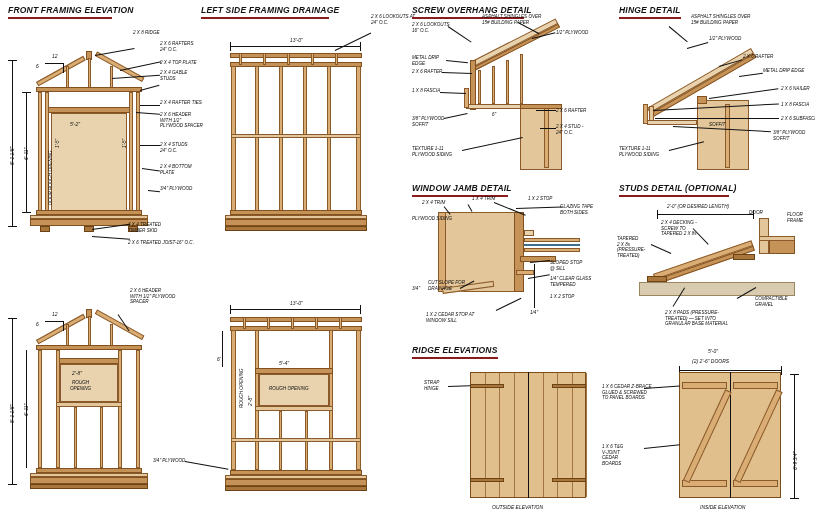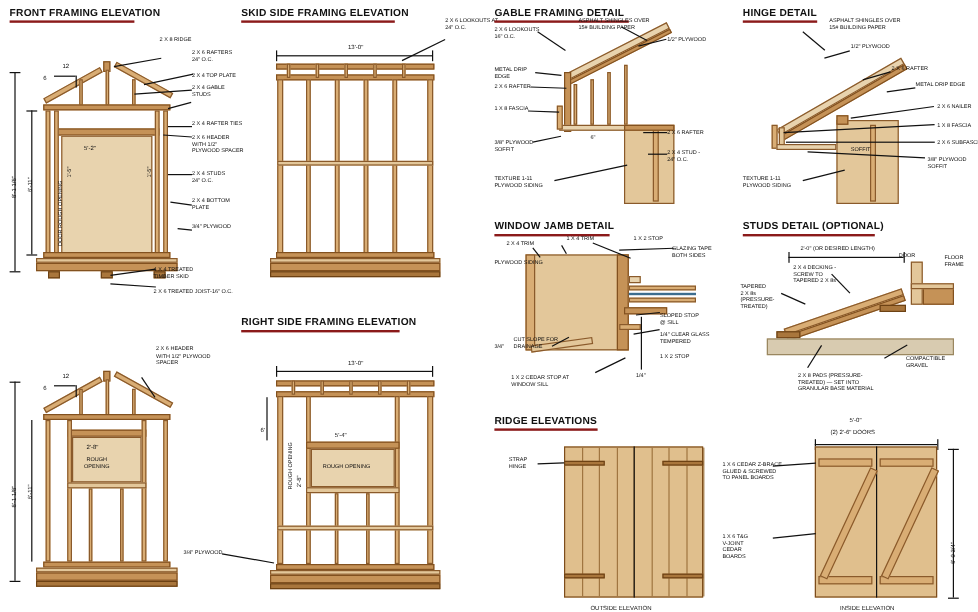--- a/index.html
+++ b/index.html
@@ -1,18 +1,18 @@
 <!DOCTYPE html>
 <html><head>
 <meta charset="utf-8">
 <style>
   html,body{margin:0;padding:0;background:#ffffff;}
   body{width:815px;height:510px;position:relative;overflow:hidden;
        font-family:"Liberation Sans", sans-serif;color:#1a1a1a;}
-  .panel{position:absolute;}
+  .panel{position:absolute;font-style:italic;}
   .ttl{position:absolute;font-size:8.5px;font-weight:bold;letter-spacing:.2px;color:#111;white-space:nowrap;}
   .ttl .ul{display:block;height:2px;background:#8b1a1a;margin-top:2px;}
   .lbl{position:absolute;font-size:4.6px;line-height:1.22;color:#111;white-space:pre;}
   .lbl.c{text-align:center;}
   .vlbl{position:absolute;font-size:4.6px;line-height:1.2;color:#111;white-space:nowrap;
         transform-origin:0 0;transform:rotate(-90deg);}
   .dim{position:absolute;font-size:5px;color:#111;white-space:nowrap;}
   .ld{position:absolute;background:#111;height:1px;transform-origin:0 50%;}
   
   .w{position:absolute;background:#d9ad74;border:0.6px solid #8a5a2b;box-sizing:border-box;}
@@ -110,21 +110,21 @@
   <div class="ld" style="left:136px;top:112px;width:24px;transform:rotate(4deg);"></div>
   <div class="ld" style="left:140px;top:145px;width:20px;transform:rotate(0deg);"></div>
   <div class="ld" style="left:142px;top:168px;width:18px;transform:rotate(8deg);"></div>
   <div class="ld" style="left:148px;top:190px;width:12px;transform:rotate(6deg);"></div>
   <div class="ld" style="left:92px;top:229px;width:38px;transform:rotate(-8deg);"></div>
   <div class="ld" style="left:92px;top:236px;width:38px;transform:rotate(4deg);"></div>
 </div>
 
 <div class="panel" style="left:195px;top:0;width:210px;height:255px;">
   <div class="ttl" style="left:6px;top:5px;">
-    <span>SKID SIDE FRAMING ELEVATION</span><span class="ul" style="width:128px;"></span>
+    <span>LEFT SIDE FRAMING DRAINAGE</span><span class="ul" style="width:128px;"></span>
   </div>
   <div class="dim c" style="left:95px;top:37px;">13'-0"</div>
   <div class="thin" style="left:35px;top:46px;width:130px;height:1px;"></div>
   <div class="thin" style="left:35px;top:42px;width:1px;height:9px;"></div>
   <div class="thin" style="left:165px;top:42px;width:1px;height:9px;"></div>
 
   <div class="w2" style="left:35px;top:62px;width:132px;height:5px;"></div>
   <div class="w2" style="left:35px;top:53px;width:132px;height:5px;"></div>
   <div class="w" style="left:44px;top:53px;width:3px;height:12px;"></div>
   <div class="w" style="left:68px;top:53px;width:3px;height:12px;"></div>
@@ -193,23 +193,20 @@
   <div class="lbl c" style="left:72px;top:112px;font-size:5px;">2'-8"</div>
   <div class="lbl c" style="left:70px;top:122px;">ROUGH
 OPENING</div>
   <div class="lbl" style="left:130px;top:30px;">2 X 6 HEADER
 WITH 1/2" PLYWOOD
 SPACER</div>
   <div class="ld" style="left:118px;top:56px;width:20px;transform:rotate(56deg);"></div>
 </div>
 
 <div class="panel" style="left:195px;top:258px;width:210px;height:252px;">
-  <div class="ttl" style="left:6px;top:5px;">
-    <span>RIGHT SIDE FRAMING ELEVATION</span><span class="ul" style="width:132px;"></span>
-  </div>
   <div class="dim c" style="left:95px;top:42px;">13'-0"</div>
   <div class="thin" style="left:35px;top:51px;width:130px;height:1px;"></div>
   <div class="thin" style="left:35px;top:47px;width:1px;height:9px;"></div>
   <div class="thin" style="left:165px;top:47px;width:1px;height:9px;"></div>
 
   <div class="w2" style="left:35px;top:68px;width:132px;height:5px;"></div>
   <div class="w2" style="left:35px;top:59px;width:132px;height:5px;"></div>
   <div class="w" style="left:48px;top:59px;width:3px;height:12px;"></div>
   <div class="w" style="left:72px;top:59px;width:3px;height:12px;"></div>
   <div class="w" style="left:96px;top:59px;width:3px;height:12px;"></div>
@@ -239,21 +236,21 @@
   <div class="dim c" style="left:84px;top:102px;">5'-4"</div>
   <div class="lbl c" style="left:74px;top:128px;">ROUGH OPENING</div>
   <div class="vlbl" style="left:44px;top:150px;">ROUGH
 OPENING</div>
   <div class="lbl" style="left:-42px;top:200px;">3/4" PLYWOOD</div>
   <div class="ld" style="left:-10px;top:203px;width:44px;transform:rotate(10deg);"></div>
 </div>
 
 <div class="panel" style="left:408px;top:0;width:205px;height:178px;">
   <div class="ttl" style="left:4px;top:5px;">
-    <span>GABLE FRAMING DETAIL</span><span class="ul" style="width:112px;"></span>
+    <span>SCREW OVERHANG DETAIL</span><span class="ul" style="width:112px;"></span>
   </div>
 
   <div class="rot" style="left:62px;top:62px;transform:rotate(-27deg);">
     <div class="pl" style="left:0;top:0;width:96px;height:6px;"></div>
     <div class="w2" style="left:0;top:6px;width:96px;height:4px;"></div>
   </div>
   <div class="w2" style="left:62px;top:60px;width:6px;height:50px;"></div>
   <div class="pl" style="left:58px;top:104px;width:56px;height:5px;"></div>
   <div class="w" style="left:56px;top:88px;width:5px;height:20px;"></div>
 

